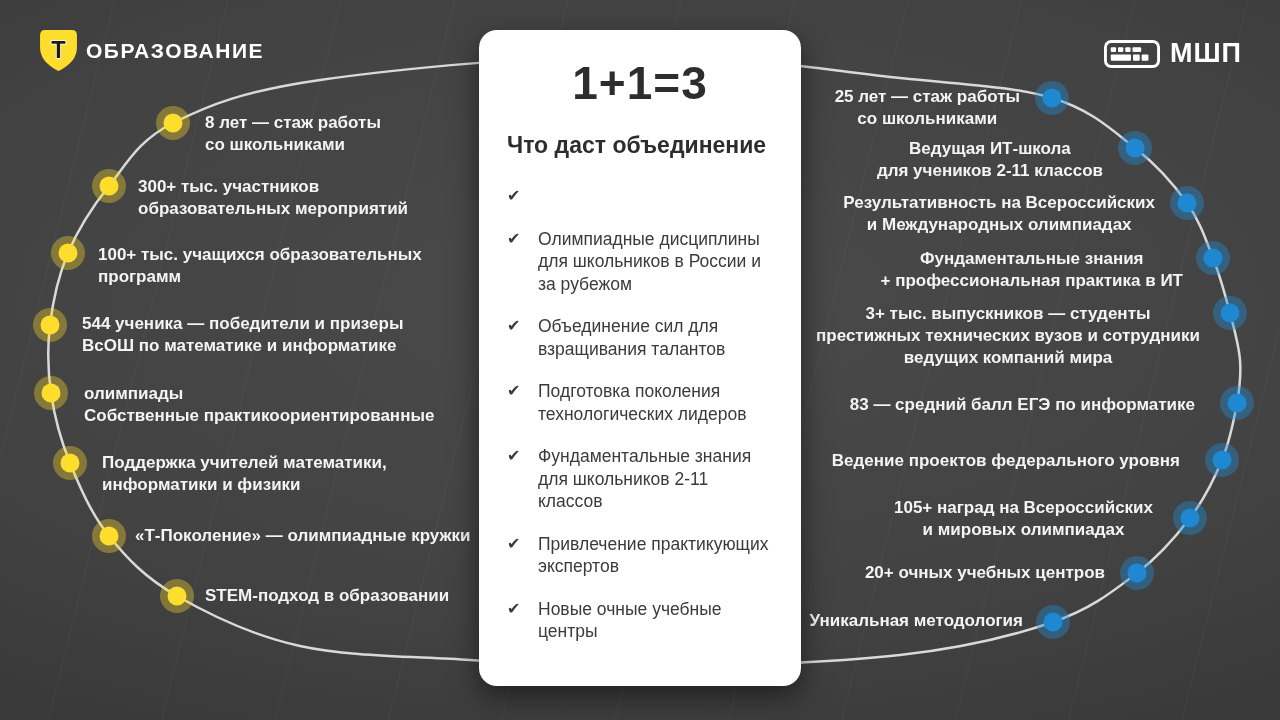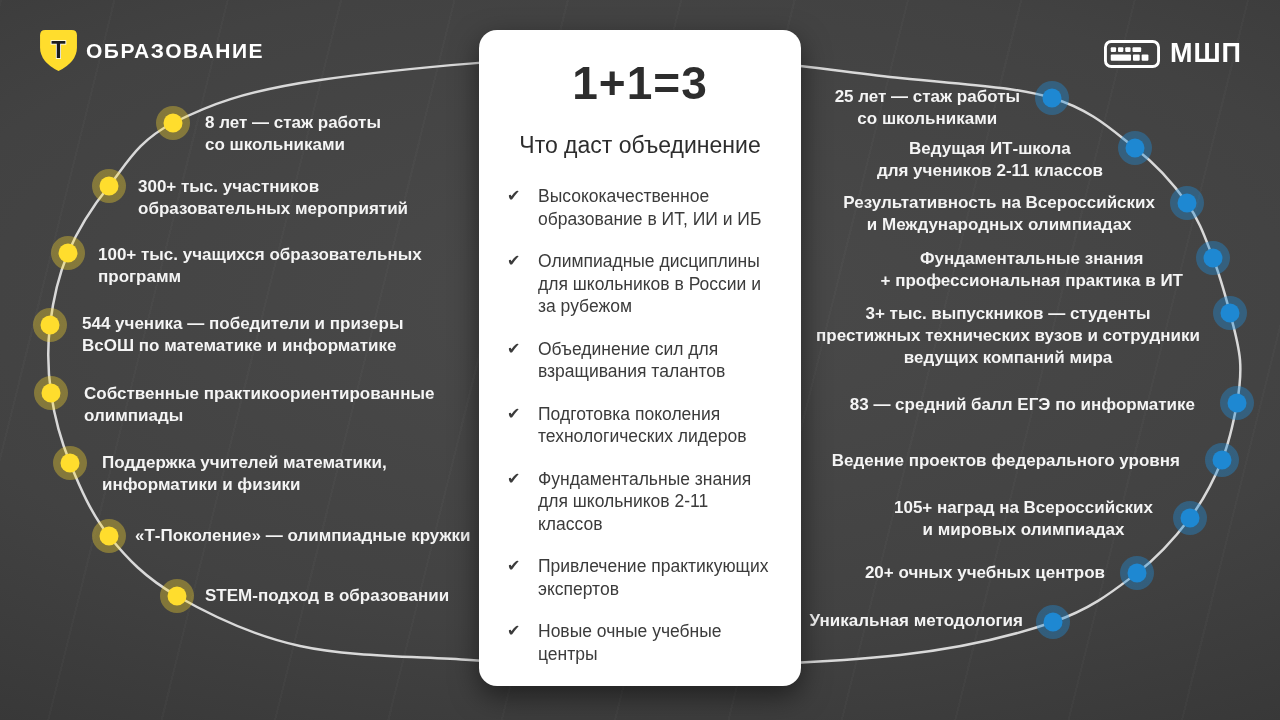--- a/index.html
+++ b/index.html
@@ -24,21 +24,21 @@
   .fact{position:absolute;z-index:2;color:#f4f4f4;font-size:17px;font-weight:600;line-height:22px;white-space:nowrap;}
   .fact.right{text-align:center;}
   
   .card{
     position:absolute;left:479px;top:30px;width:322px;height:656px;z-index:3;
     background:#ffffff;border-radius:18px;
     box-shadow:0 10px 28px rgba(0,0,0,0.5);
     box-sizing:border-box;padding:26px 28px 0 28px;
   }
   .card-title{font-size:46px;font-weight:bold;color:#2d2d2d;text-align:center;letter-spacing:1px;}
-  .card-subtitle{font-size:23px;font-weight:normal;color:#2d2d2d;text-align:center;margin-top:22px;}
+  .card-subtitle{font-size:23px;font-weight:bold;color:#2d2d2d;text-align:left;margin-top:22px;}
   .checklist{margin-top:26px;display:flex;flex-direction:column;gap:20px;}
   .check-item{display:flex;gap:13px;font-size:17.5px;line-height:22.5px;color:#3b3b3b;}
   .check-item .tick{flex:0 0 18px;color:#3b3b3b;font-size:16px;line-height:22.5px;font-weight:bold;}
 </style>
 </head>
 <body>
 
 <div class="canvas">
   <div class="texture"></div>
 
@@ -115,22 +115,22 @@
       </div>
       <div class="fact" style="left: 98px; top: 244px;">
         <div>100+ тыс. учащихся образовательных</div>
         <div>программ</div>
       </div>
       <div class="fact" style="left: 82px; top: 313px;">
         <div>544 ученика — победители и призеры</div>
         <div>ВсОШ по математике и информатике</div>
       </div>
       <div class="fact" style="left: 84px; top: 383px;">
+        <div>олимпиады</div>
         <div>Собственные практикоориентированные</div>
-        <div>олимпиады</div>
       </div>
       <div class="fact" style="left: 102px; top: 452px;">
         <div>Поддержка учителей математики,</div>
         <div>информатики и физики</div>
       </div>
       <div class="fact" style="left: 135px; top: 525px;">
         <div>«Т-Поколение» — олимпиадные кружки</div>
       </div>
       <div class="fact" style="left: 205px; top: 585px;">
         <div>STEM-подход в образовании</div>
@@ -173,21 +173,20 @@
         <div>Уникальная методология</div>
       </div>
     </div>
 
   <div class="card">
     <div class="card-title">1+1=3</div>
     <div class="card-subtitle">Что даст объединение</div>
     <div class="checklist" id="checklist">
         <div class="check-item">
           <span class="tick">✔</span>
-          <span>Высококачественное образование в ИТ, ИИ и ИБ</span>
         </div>
         <div class="check-item">
           <span class="tick">✔</span>
           <span>Олимпиадные дисциплины для школьников в России и за рубежом</span>
         </div>
         <div class="check-item">
           <span class="tick">✔</span>
           <span>Объединение сил для взращивания талантов</span>
         </div>
         <div class="check-item">

